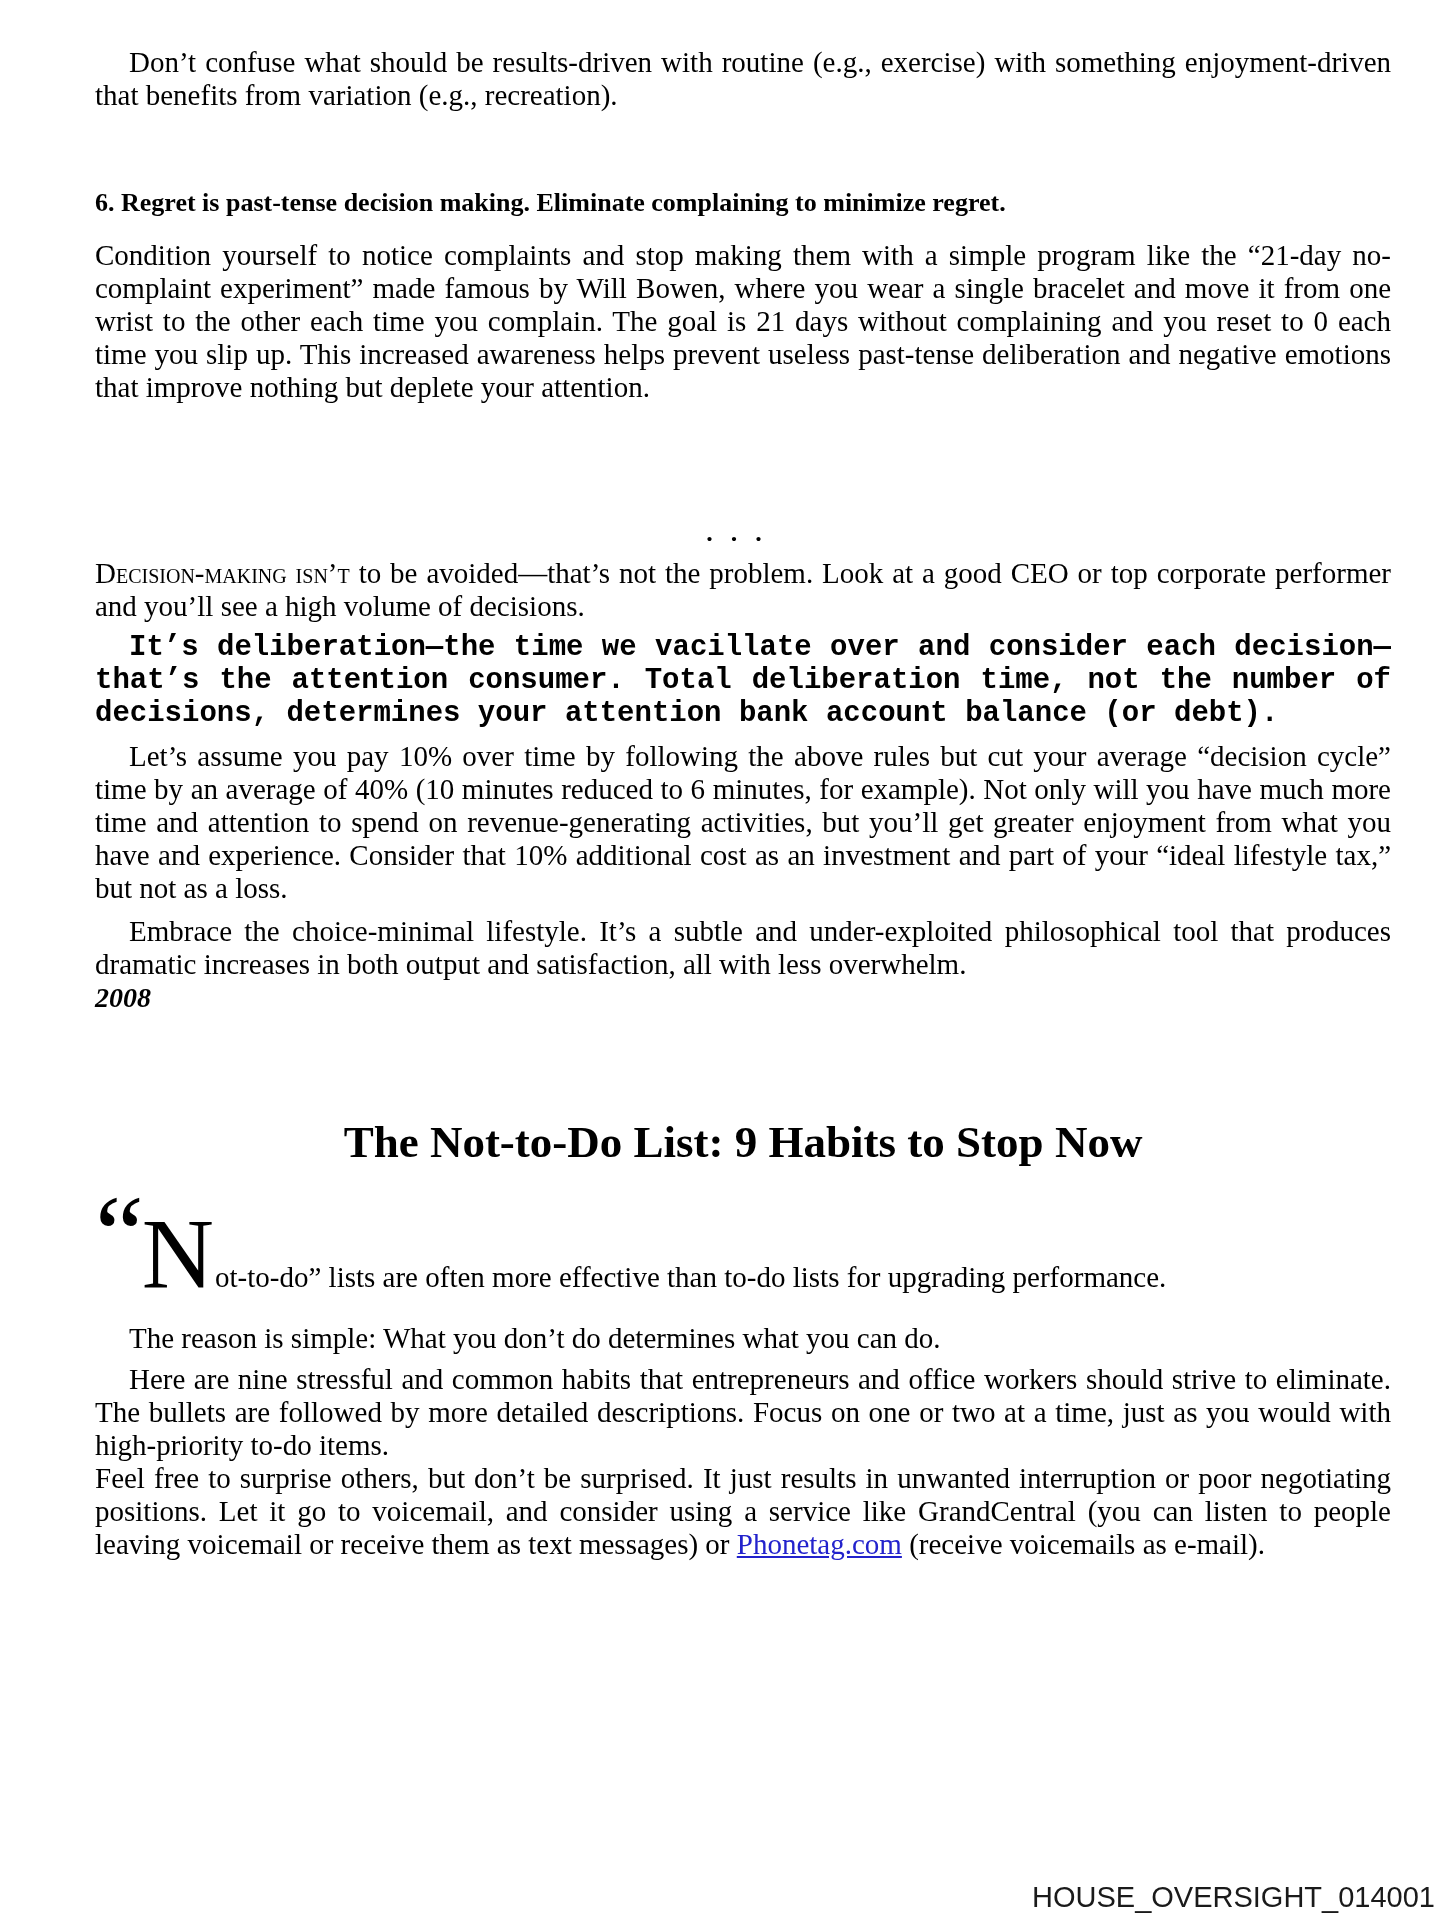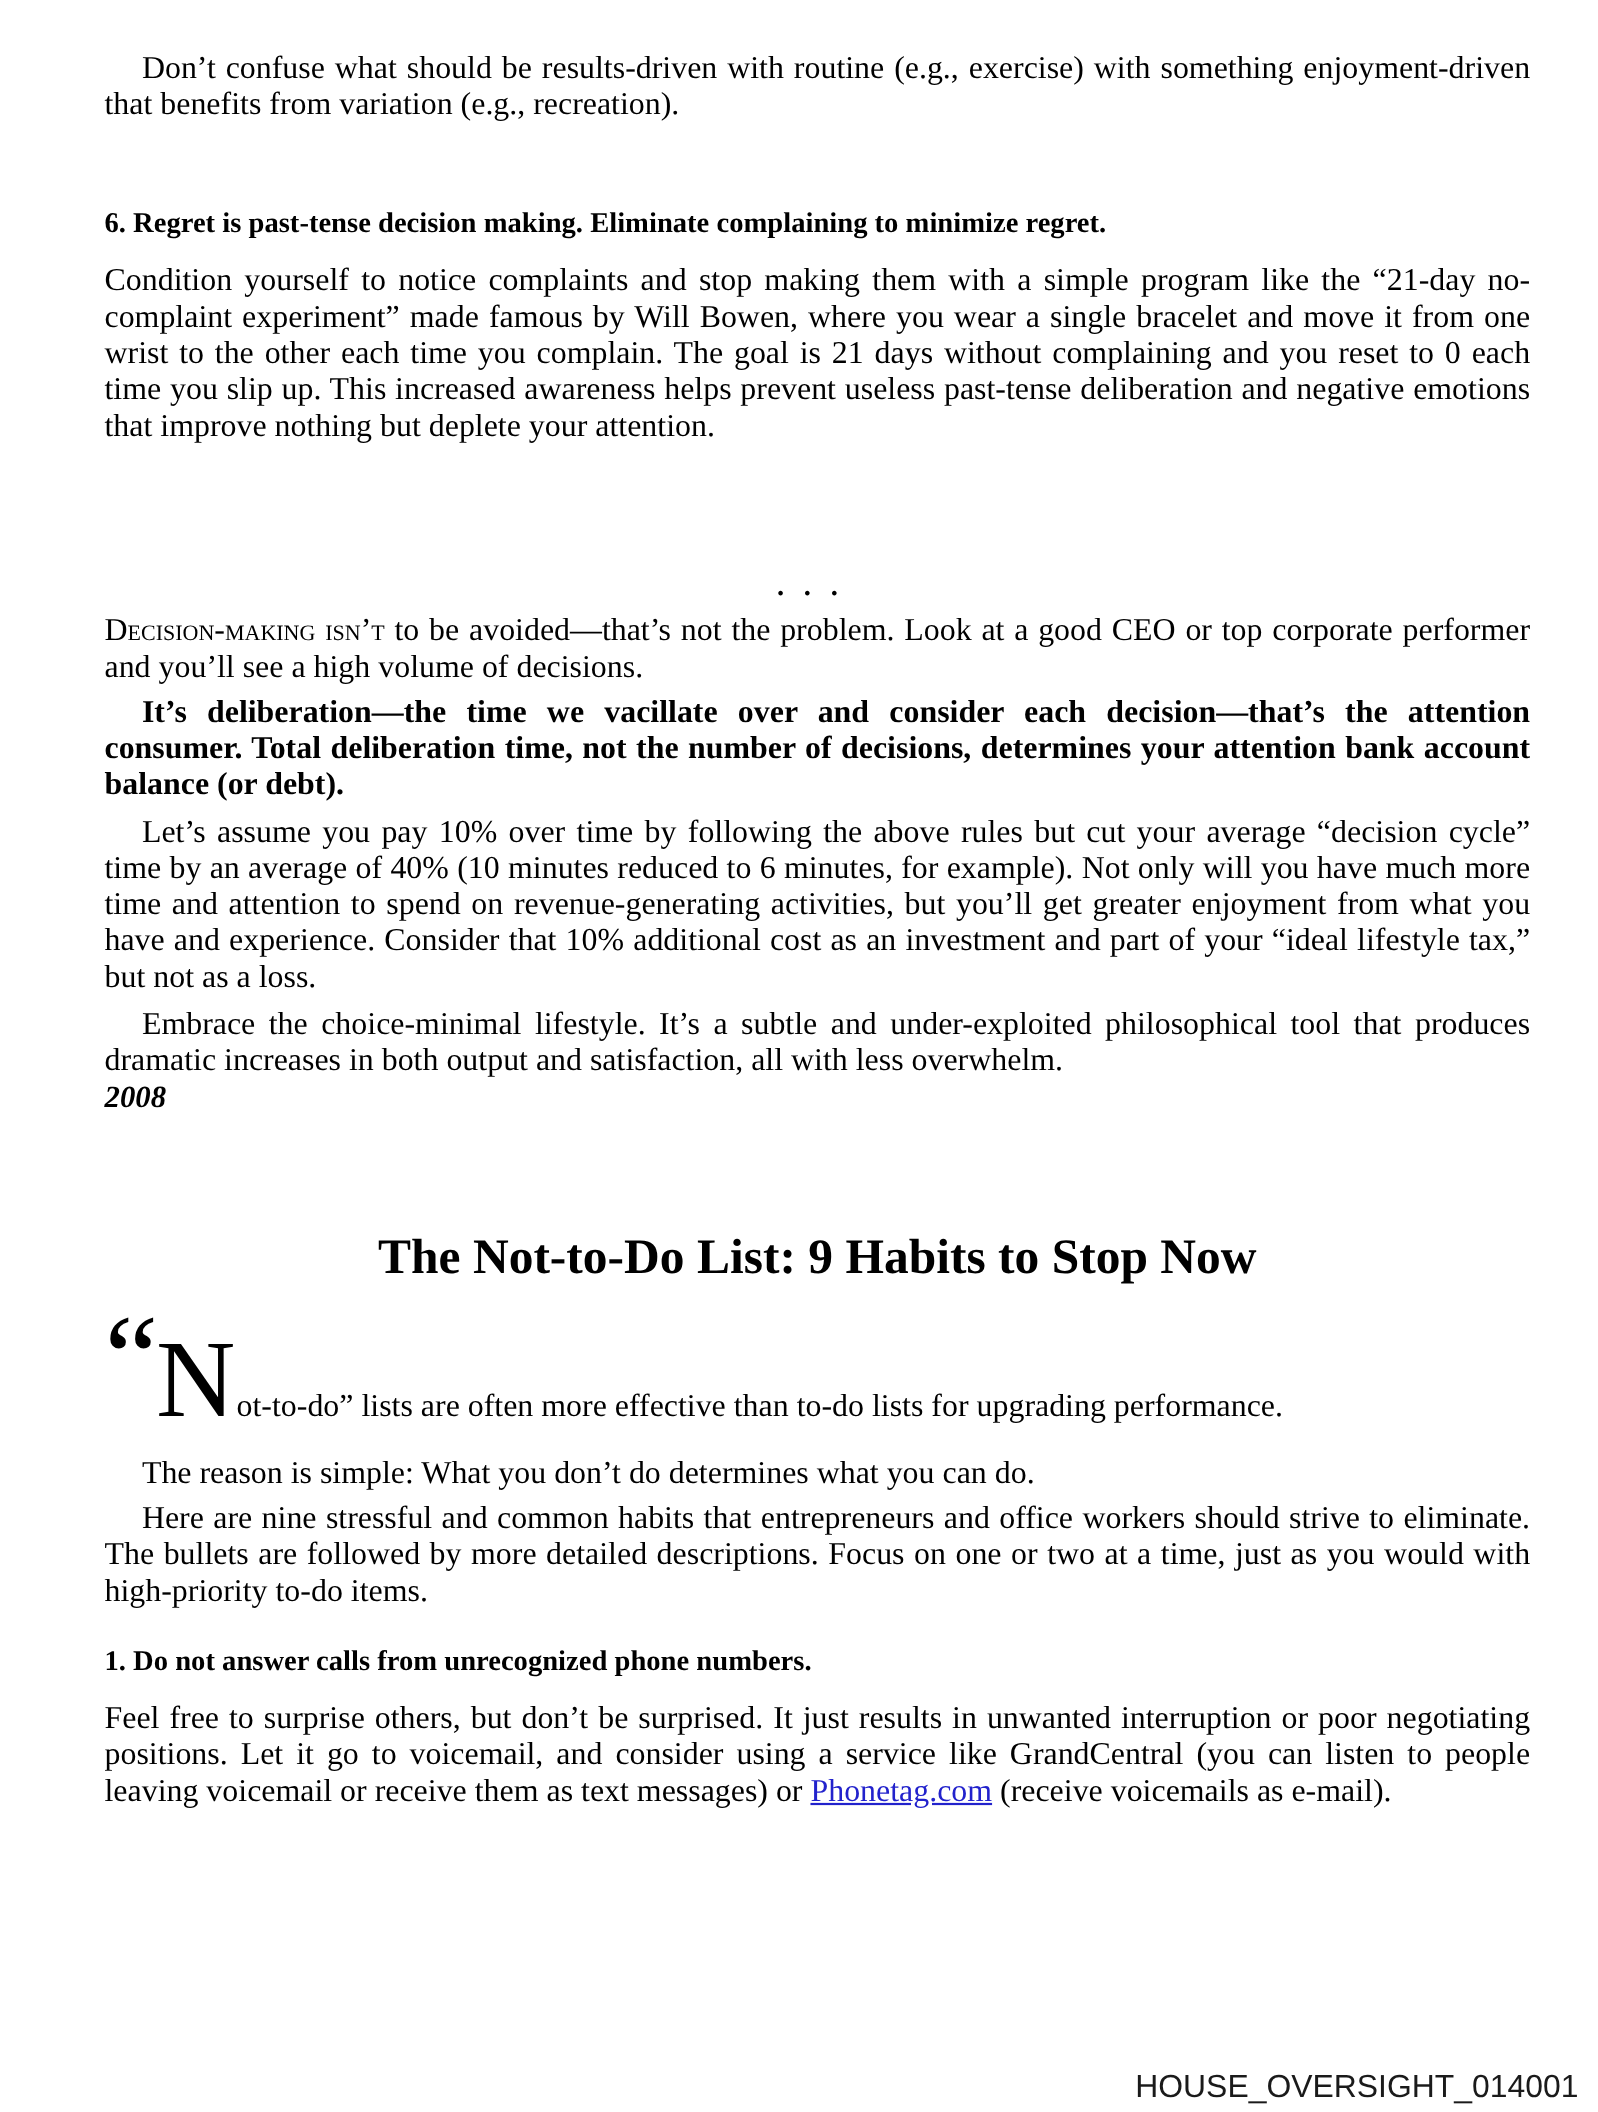--- a/index.html
+++ b/index.html
@@ -44,21 +44,21 @@
   .divider {
     margin-top: 112px;
     text-align: center;
     font-weight: bold;
     font-size: 26px;
     letter-spacing: 18px;
     line-height: 33px;
   }
   .divider + .para { margin-top: 8px; }
   .smallcaps { font-variant: small-caps; }
-  .bold-para { font-weight: bold; }
+  .bold-para { font-weight: bold; font-family: Liberation Mono, monospace; }
   .attr-line {
     display: flex;
     justify-content: space-between;
     align-items: baseline;
     margin-top: 10px;
   }
   .attr-line .main-text { padding-left: 34px; }
   .attribution {
     font-weight: bold;
     font-style: italic;
@@ -140,20 +140,19 @@
     <p class="attr-year">2008</p>
 
     <p class="chapter-title">The Not-to-Do List: 9 Habits to Stop Now</p>
 
     <p class="dropcap-para"><span class="dc-quote">“</span><span class="dc-letter">N</span><span>ot-to-do” lists are often more effective than to-do lists for upgrading performance.</span></p>
 
     <p class="para reason-para">The reason is simple: What you don’t do determines what you can do.</p>
 
     <p class="para mt-small">Here are nine stressful and common habits that entrepreneurs and office workers should strive to eliminate. The bullets are followed by more detailed descriptions. Focus on one or two at a time, just as you would with high-priority to-do items.</p>
 
-    <p class="heading h1-heading">1. Do not answer calls from unrecognized phone numbers.</p>
 
     <p class="para noindent"><span>Feel free to surprise others, but don’t be surprised. It just results in unwanted interruption or poor negotiating positions. Let it go to voicemail, and consider using a service like GrandCentral (you can listen to people leaving voicemail or receive them as text messages) or </span><a class="doc-link">Phonetag.com</a><span> (receive voicemails as e-mail).</span></p>
 
   </div>
 
   <div class="footer-id">HOUSE_OVERSIGHT_014001</div>
 </div>
 
 </body></html>

